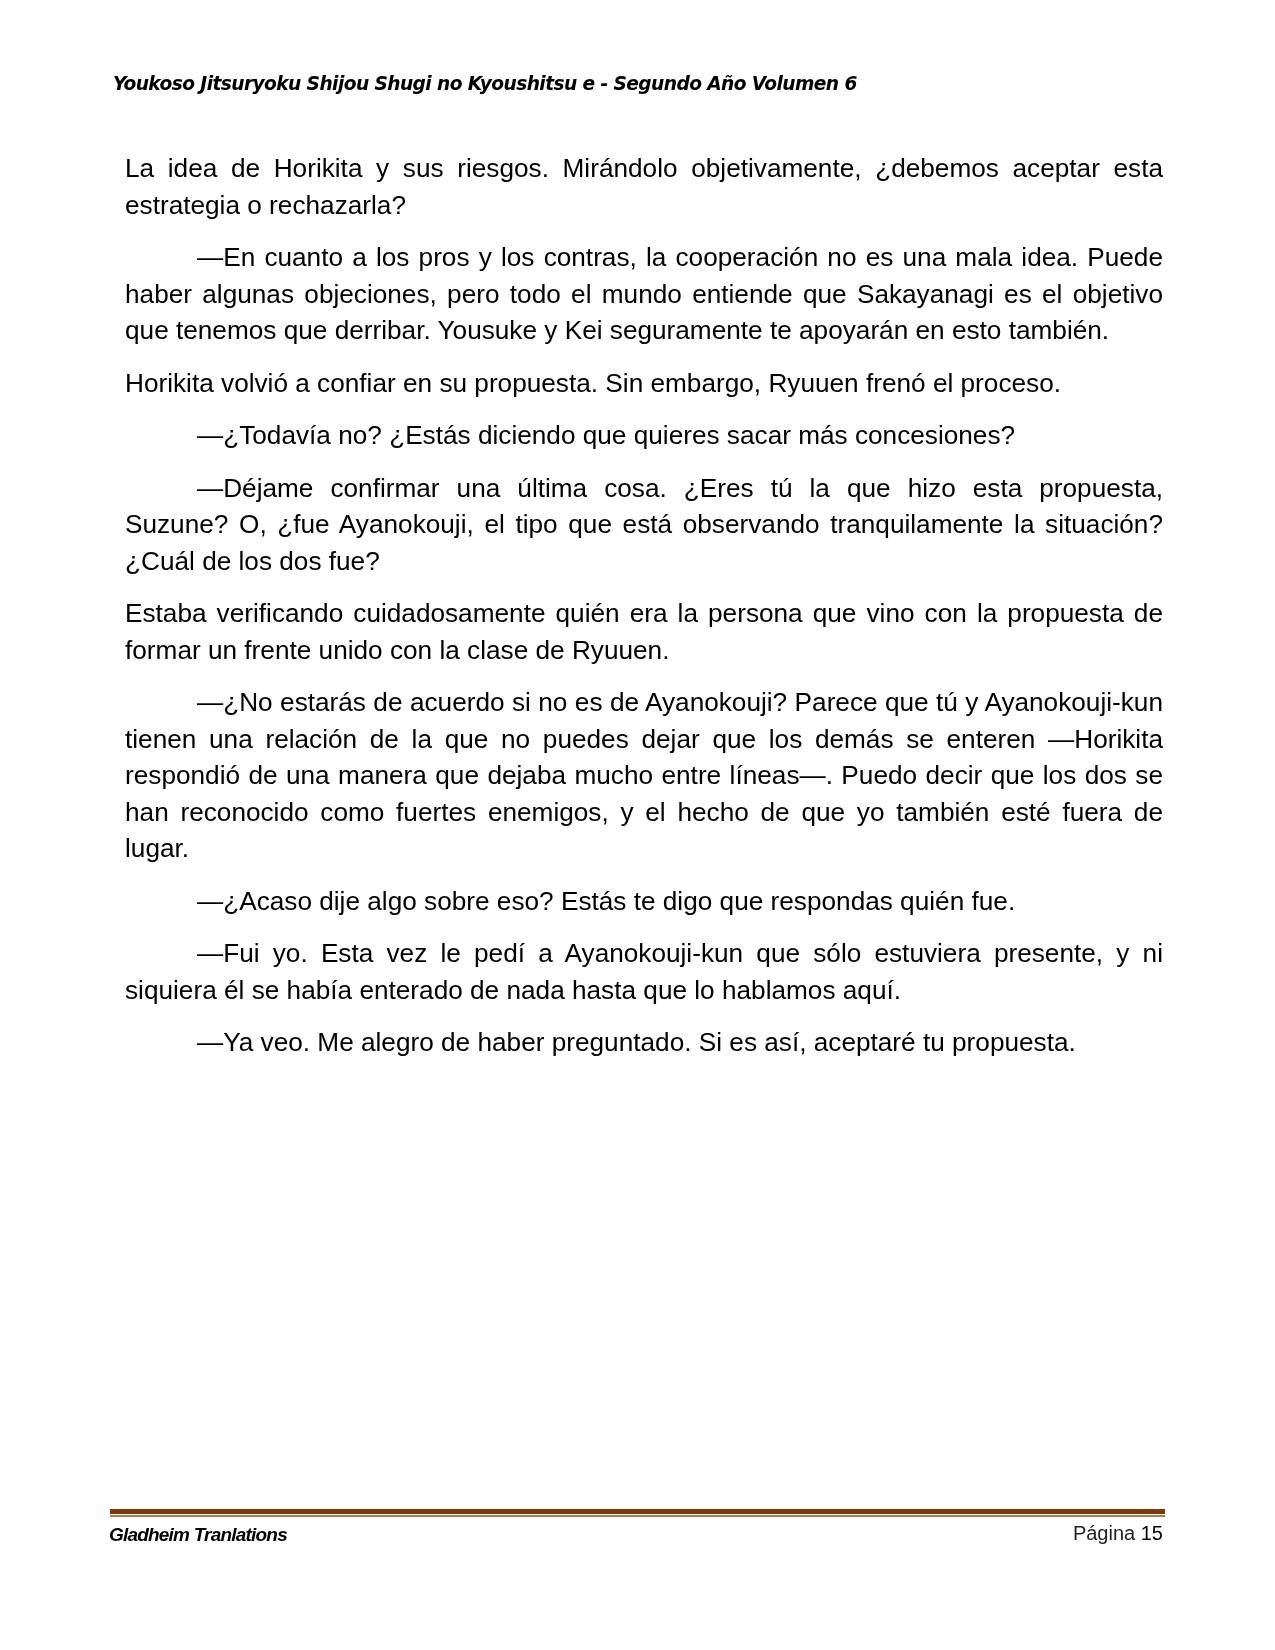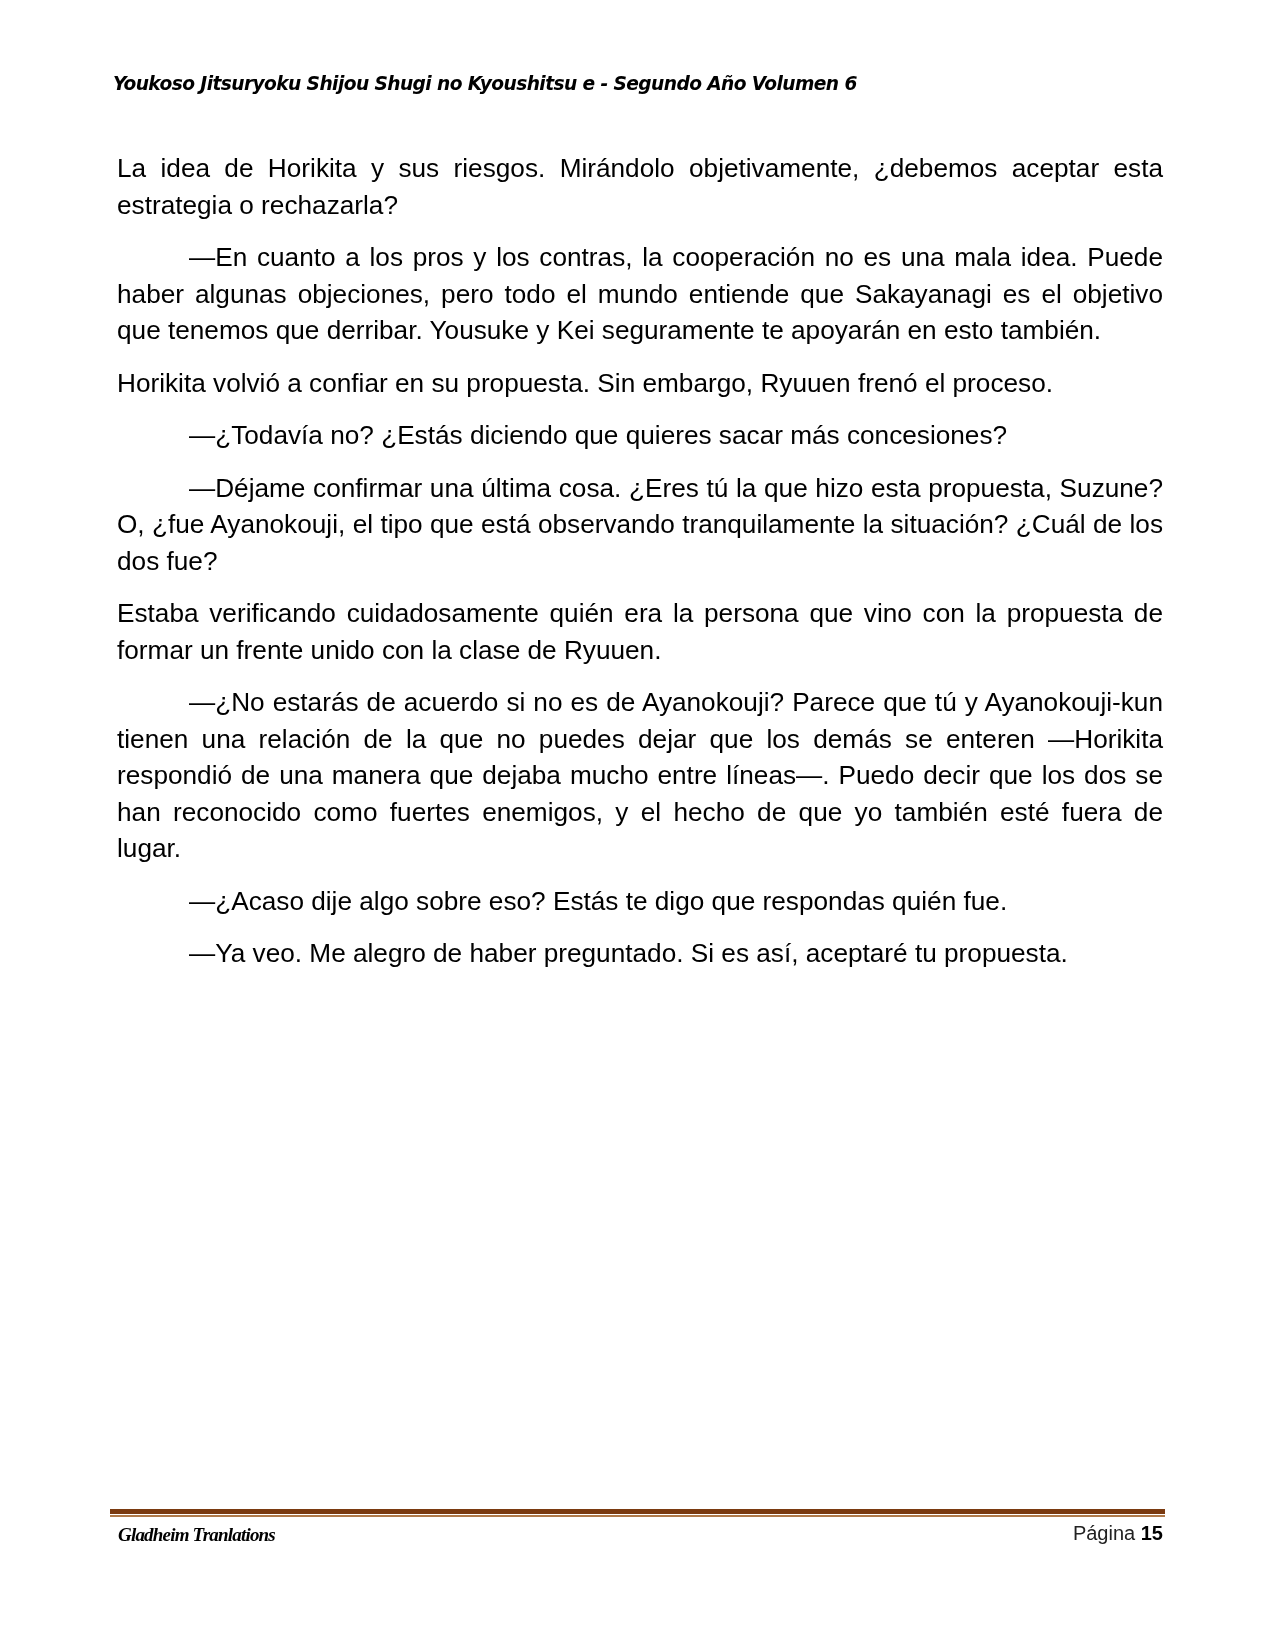--- a/index.html
+++ b/index.html
@@ -33,21 +33,21 @@
       position: absolute;
       left: 113px;
       top: 150px;
       width: 1050px;
       font-family: "Liberation Sans", sans-serif;
       font-size: 26.2px;
       line-height: 36.5px;
       color: #000;
     }
     .para {
-      margin: 0 0 16px 4px;
+      margin: 0 0 16px 12px;
       text-align: justify;
       text-justify: inter-word;
     }
     .para.dialogue {
       text-indent: 72px;
     }
     .footer-rule {
       position: absolute;
       left: 110px;
       top: 1509px;
@@ -61,59 +61,60 @@
     .footer-rule .gap {
       height: 1px;
       background: #ffffff;
     }
     .footer-rule .thin {
       height: 2px;
       background: #b07a4a;
     }
     .footer-left {
       position: absolute;
-      left: 118px;
+      left: 109px;
       top: 1524px;
-      font-family: Liberation Serif, serif;
+      font-family: Liberation Sans, sans-serif;
       font-style: italic;
       font-weight: bold;
       font-size: 19px;
       letter-spacing: -0.8px;
       color: #000;
     }
     .footer-right {
       position: absolute;
       right: 112px;
       top: 1522px;
       font-family: "Liberation Sans", sans-serif;
       font-size: 20px;
       color: #000;
     }
     .footer-right .label {
       color: #222;
       text-align: right;
     }
     .footer-right .num {
-      font-weight: bold;
+      font-weight: normal;
     }
   </style>
 </head>
 <body>
 
 <div class="page-header">Youkoso Jitsuryoku Shijou Shugi no Kyoushitsu e - Segundo Año Volumen 6</div>
 
 <div class="content">
   <p class="para">La idea de Horikita y sus riesgos. Mirándolo objetivamente, ¿debemos aceptar esta estrategia o rechazarla?</p>
   <p class="para dialogue">—En cuanto a los pros y los contras, la cooperación no es una mala idea. Puede haber algunas objeciones, pero todo el mundo entiende que Sakayanagi es el objetivo que tenemos que derribar. Yousuke y Kei seguramente te apoyarán en esto también.</p>
   <p class="para">Horikita volvió a confiar en su propuesta. Sin embargo, Ryuuen frenó el proceso.</p>
   <p class="para dialogue">—¿Todavía no? ¿Estás diciendo que quieres sacar más concesiones?</p>
   <p class="para dialogue">—Déjame confirmar una última cosa. ¿Eres tú la que hizo esta propuesta, Suzune? O, ¿fue Ayanokouji, el tipo que está observando tranquilamente la situación? ¿Cuál de los dos fue?</p>
   <p class="para">Estaba verificando cuidadosamente quién era la persona que vino con la propuesta de formar un frente unido con la clase de Ryuuen.</p>
   <p class="para dialogue">—¿No estarás de acuerdo si no es de Ayanokouji? Parece que tú y Ayanokouji-kun tienen una relación de la que no puedes dejar que los demás se enteren —Horikita respondió de una manera que dejaba mucho entre líneas—. Puedo decir que los dos se han reconocido como fuertes enemigos, y el hecho de que yo también esté fuera de lugar.</p>
   <p class="para dialogue">—¿Acaso dije algo sobre eso? Estás te digo que respondas quién fue.</p>
+  <p class="para dialogue">—Fui yo. Esta vez le pedí a Ayanokouji-kun que sólo estuviera presente, y ni siquiera él se había enterado de nada hasta que lo hablamos aquí.</p>
   <p class="para dialogue">—Ya veo. Me alegro de haber preguntado. Si es así, aceptaré tu propuesta.</p>
 </div>
 
 <div class="footer-rule">
   <div class="thick"></div>
   <div class="gap"></div>
   <div class="thin"></div>
 </div>
 
 <div class="footer-left">Gladheim Tranlations</div>

